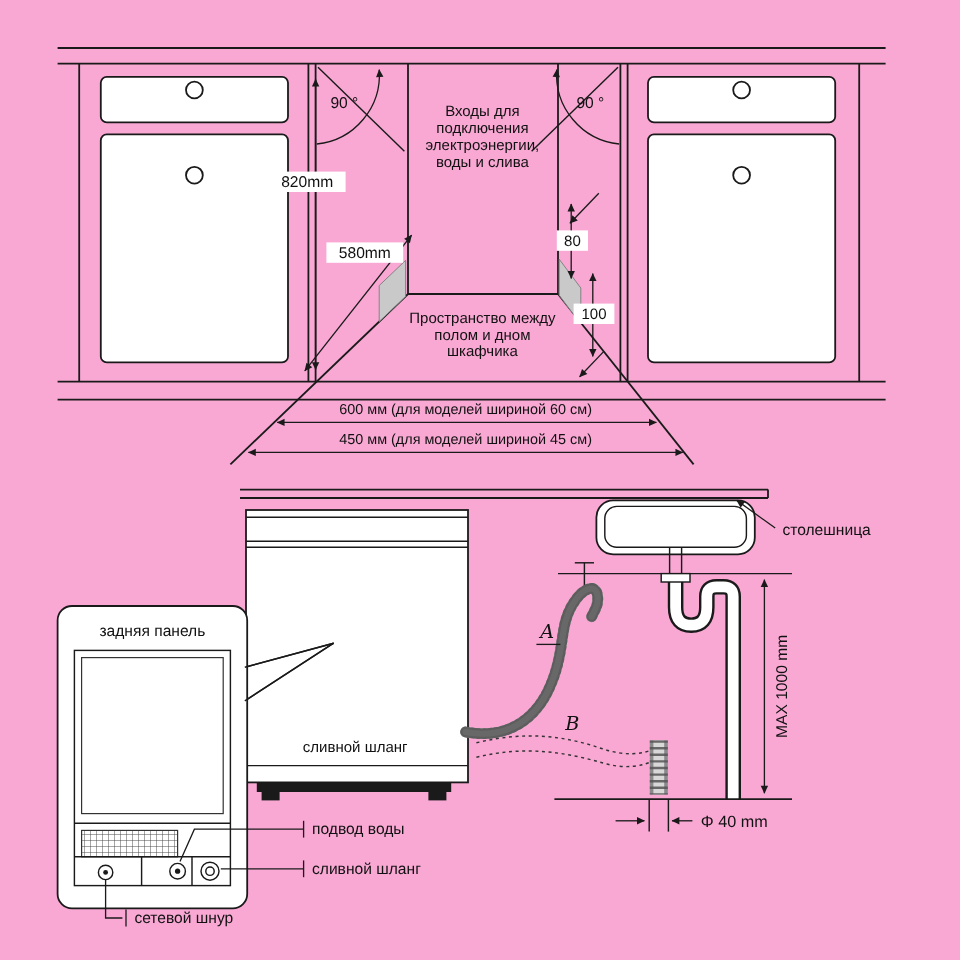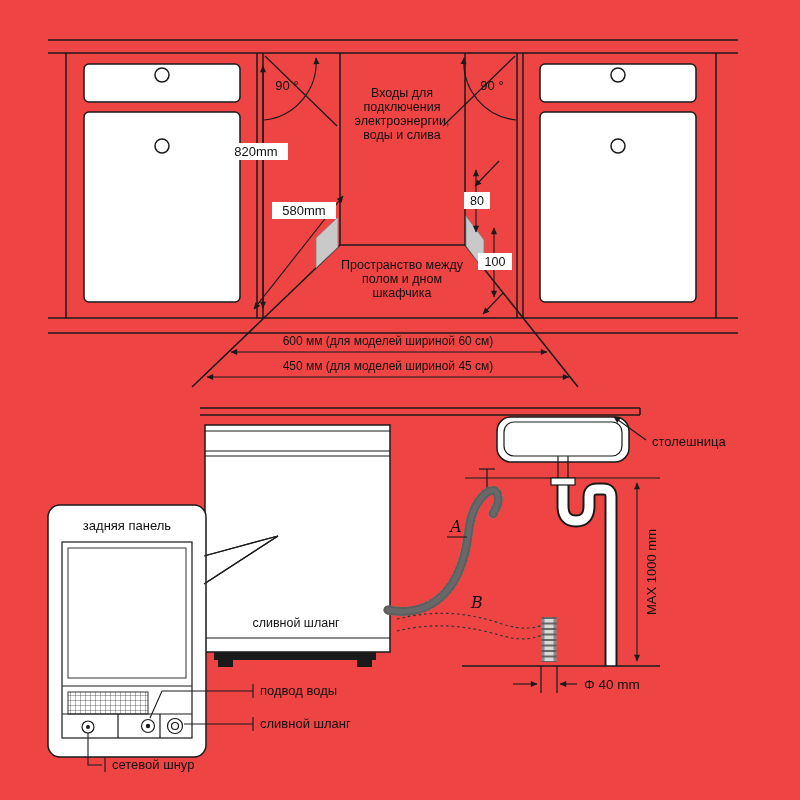--- a/index.html
+++ b/index.html
@@ -1,16 +1,16 @@
 <!DOCTYPE html>
 <html><head>
 <meta charset="utf-8">
 <style>
   html,body{margin:0;padding:0;background:#fff;}
-  .page{width:800px;height:800px;background:#ef4444;position:relative;overflow:hidden;}
+  .page{width:800px;height:800px;background:#f9a8d4;position:relative;overflow:hidden;}
   svg{display:block;}
   
   .s  {stroke:#1a1a1a;fill:none;stroke-width:1.5;}
   .s1 {stroke:#1a1a1a;fill:none;stroke-width:1.2;}
   .dim{stroke:#1a1a1a;fill:none;stroke-width:1.1;}
   .fw {fill:#fff;stroke:#1a1a1a;stroke-width:1.5;}
   .fw1{fill:#fff;stroke:#1a1a1a;stroke-width:1.2;}
   .patch{fill:#c9c9c9;stroke:#7f7f7f;stroke-width:0.8;}
   
   .t  {font:12.5px "Liberation Sans",sans-serif;fill:#111;}

